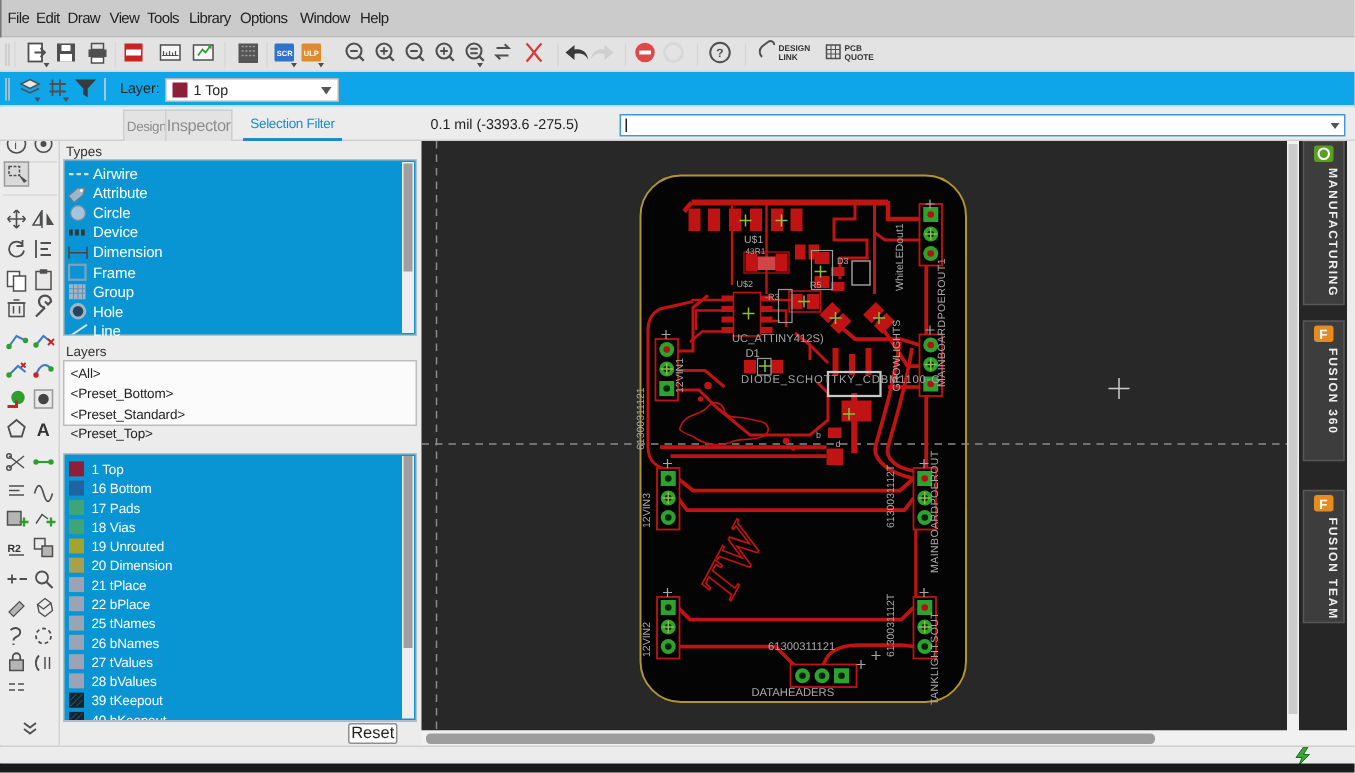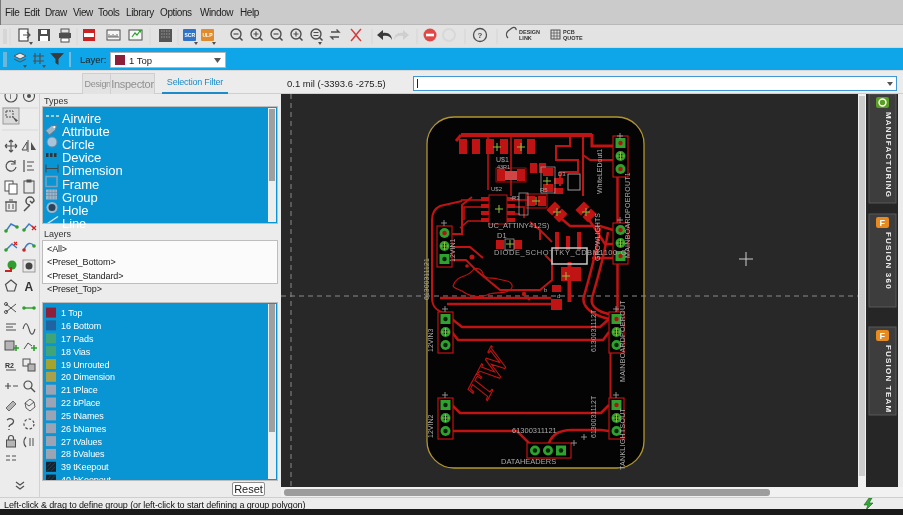--- a/index.html
+++ b/index.html
@@ -1,20 +1,20 @@
 <!DOCTYPE html>
 <html><head><meta charset="utf-8">
 <style>
   html,body{margin:0;padding:0;}
   body{width:903px;height:515px;position:relative;overflow:hidden;
        font-family:"Liberation Sans",sans-serif;background:#ececec;}
   .abs{position:absolute;}
   .menu{font-size:10px;color:#222;letter-spacing:-0.4px;}
   .ui{font-size:9.5px;color:#222;}
-  .lw{font-size:13px;letter-spacing:-0.1px;color:#fff;}
+  .lw{font-size:10px;letter-spacing:-0.1px;color:#fff;}
 </style></head>
 <body>
 <div class="abs" style="left:0;top:0;width:903px;height:25px;background:#cbcbcb;border-bottom:1px solid #b8b8b8;box-sizing:border-box;">
 <div class="abs menu" style="left:5px;top:7px;">File</div>
 <div class="abs menu" style="left:24px;top:7px;">Edit</div>
 <div class="abs menu" style="left:45px;top:7px;">Draw</div>
 <div class="abs menu" style="left:73px;top:7px;">View</div>
 <div class="abs menu" style="left:98px;top:7px;">Tools</div>
 <div class="abs menu" style="left:126px;top:7px;">Library</div>
 <div class="abs menu" style="left:160px;top:7px;">Options</div>
@@ -573,17 +573,16 @@
       <rect x="10" y="236" width="13" height="11" rx="2" fill="#e78a1f"></rect>
       <text x="13.5" y="245" font-size="9" fill="#fff" font-weight="bold" font-family="Liberation Sans,sans-serif">F</text>
       <text transform="translate(20,251) rotate(90)" font-size="8" letter-spacing="1.2" fill="#eee" font-weight="bold" font-family="Liberation Sans,sans-serif">FUSION TEAM</text>
     </svg>
   </div>
 <div class="abs" style="left:898px;top:94px;width:5px;height:393px;background:#ececec;"></div>
 <div class="abs" style="left:281px;top:487px;width:622px;height:10px;background:#f1f1f1;">
 <div class="abs" style="left:3px;top:1.5px;width:486px;height:7px;background:#9d9d9d;border-radius:3px;"></div>
   </div>
 <div class="abs" style="left:0;top:497px;width:903px;height:12px;background:#ececec;border-top:1px solid #cfcfcf;box-sizing:border-box;">
-<div class="abs" style="left:4px;top:1.5px;font-size:9px;letter-spacing:-0.1px;color:#111;">Left-click &amp; drag to define group (or left-click to start defining a group polygon)</div>
 <svg class="abs" style="left:862px;top:0px" width="14" height="12">
       <path d="M7,0 L2,7 L6,7 L4,12 L11,5 L7,5 L10,0 Z" fill="#36a836" stroke="#1c5c1c" stroke-width="0.6"></path>
     </svg>
 </div>
 <div class="abs" style="left:0;top:509px;width:903px;height:6px;background:#1a1a1a;"></div>
 </body></html>

